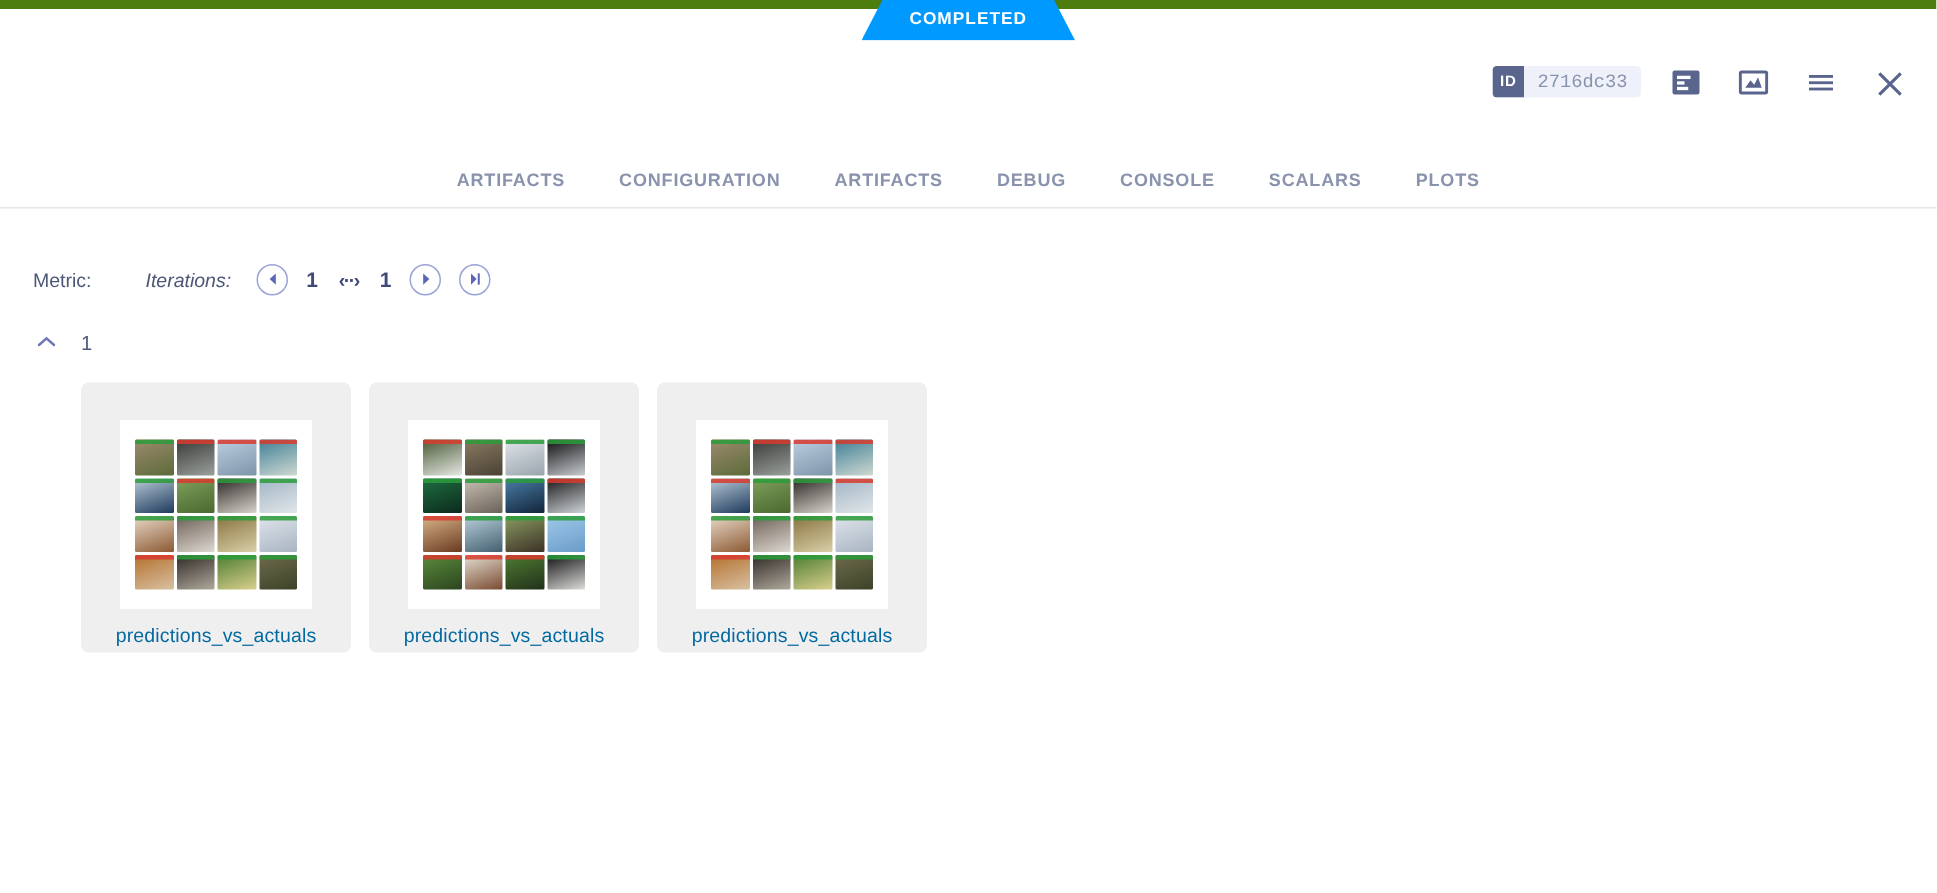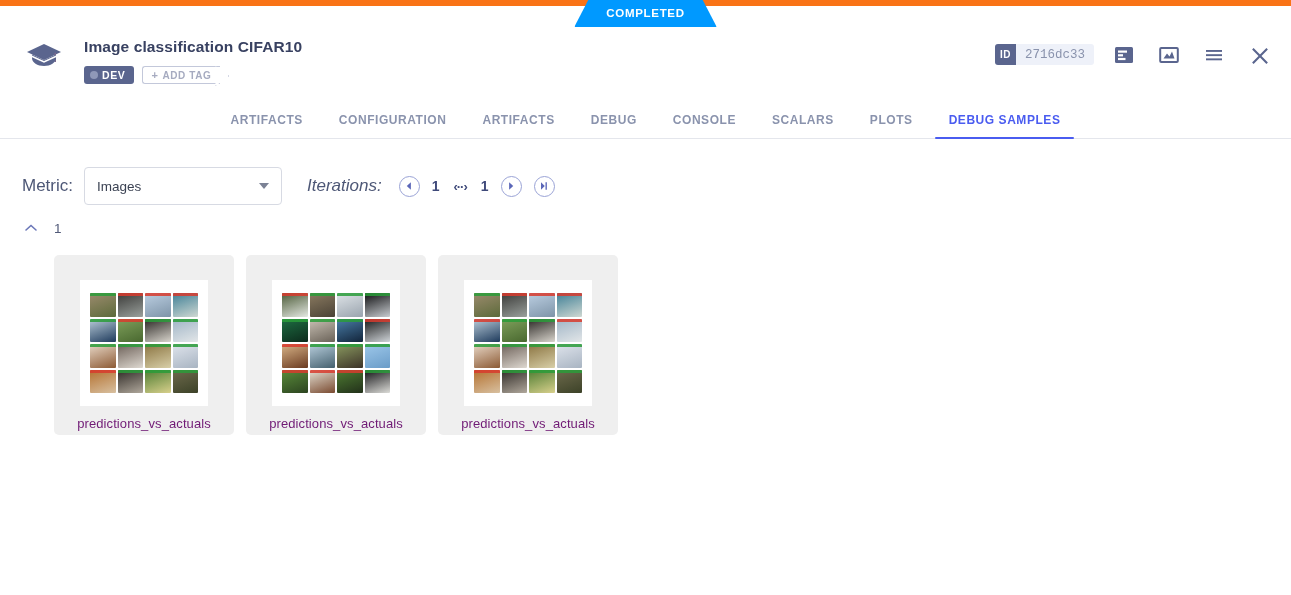--- a/index.html
+++ b/index.html
@@ -7,21 +7,21 @@
     width: 1291px; height: 595px;
     background: #ffffff;
     font-family: "Liberation Sans", sans-serif;
     overflow: hidden;
   }
 
   
   .topbar {
     position: relative;
     height: 6px;
-    background: #f97316;
+    background: #4d7c0f;
     width: 100%;
   }
   .status-banner {
     position: absolute;
     left: 50%;
     transform: translateX(-50%);
     top: 0;
     height: 27px;
     background: #0099ff;
     color: #ffffff;
@@ -172,21 +172,21 @@
   }
 
   
   .controls {
     display: flex;
     align-items: center;
     padding: 26px 0 0 22px;
     height: 68px;
   }
   .ctl-label {
-    font-size: 17px;
+    font-size: 13px;
     color: #4d5776;
     margin-right: 11px;
   }
   .metric-select {
     width: 198px;
     height: 38px;
     border: 1px solid #d7dae3;
     border-radius: 4px;
     background: #fff;
     display: flex;
@@ -288,57 +288,34 @@
     overflow: hidden;
   }
   .thumb .ttl {
     position: absolute;
     left: 0; right: 0; top: 0;
     height: 3px;
     opacity: .85;
   }
   .card-label {
     font-size: 13px;
-    color: #701a75;
+    color: #0369a1;
     margin-top: 10px;
     letter-spacing: .1px;
   }
 </style>
 </head>
 <body>
 
 <div class="topbar">
   <div class="status-banner">COMPLETED</div>
 </div>
 
 <div class="header">
 
-  <div class="header-left">
-    <span class="cap-icon">
-      <svg viewBox="0 0 40 40" width="40" height="40">
-        <path d="M20 8 L37 16 L20 24 L3 16 Z" fill="#5a658e"></path>
-        <path d="M32 16.5 L32 26 L30.5 26 L30.5 17.2 Z" fill="#7f6a8e"></path>
-        <path d="M8 18.5 L20 24 L32 18.5 L32 22 C32 26.5 26.5 30 20 30 C13.5 30 8 26.5 8 22 Z" fill="#5a658e"></path>
-        <path d="M8 19.5 L20 25 L32 19.5 L32 21.2 L20 26.8 L8 21.2 Z" fill="#ffffff"></path>
-      </svg>
-    </span>
-    <div class="title-block">
-      <div class="exp-title">Image classification CIFAR10</div>
-      <div class="tag-row">
-        <span class="tag-dev">
-          <span class="gearlet"></span>
-          <span>DEV</span>
-        </span>
-        <span class="tag-add">
-          <span class="plus">+</span>
-          <span>ADD TAG</span>
-        </span>
-      </div>
-    </div>
-  </div>
 
   <div class="header-right">
     <span class="id-badge">
       <span class="id-key">ID</span>
       <span class="id-val">2716dc33</span>
     </span>
 
     <span class="tool-icon">
       <svg viewBox="0 0 20 20" width="20" height="20">
         <rect x="1" y="2" width="18" height="16" rx="1.5" fill="#5a658e"></rect>
@@ -371,30 +348,25 @@
   </div>
 
   <div class="tabs">
     <div class="tab">ARTIFACTS</div>
     <div class="tab">CONFIGURATION</div>
     <div class="tab">ARTIFACTS</div>
     <div class="tab">DEBUG</div>
     <div class="tab">CONSOLE</div>
     <div class="tab">SCALARS</div>
     <div class="tab">PLOTS</div>
-    <div class="tab active">DEBUG SAMPLES</div>
   </div>
 </div>
 
 <div class="controls">
   <span class="ctl-label">Metric:</span>
-  <div class="metric-select">
-    <span class="val">Images</span>
-    <span class="caret"></span>
-  </div>
 
   <div class="iters">
     <span class="ctl-label">Iterations:</span>
 
     <span class="rbtn">
       <svg viewBox="0 0 16 16" width="12" height="12">
           <path d="M10.5 3 L5 8 L10.5 13 Z" fill="#5a66b8"></path>
         </svg>
     </span>
     <span class="iter-num">1</span>

